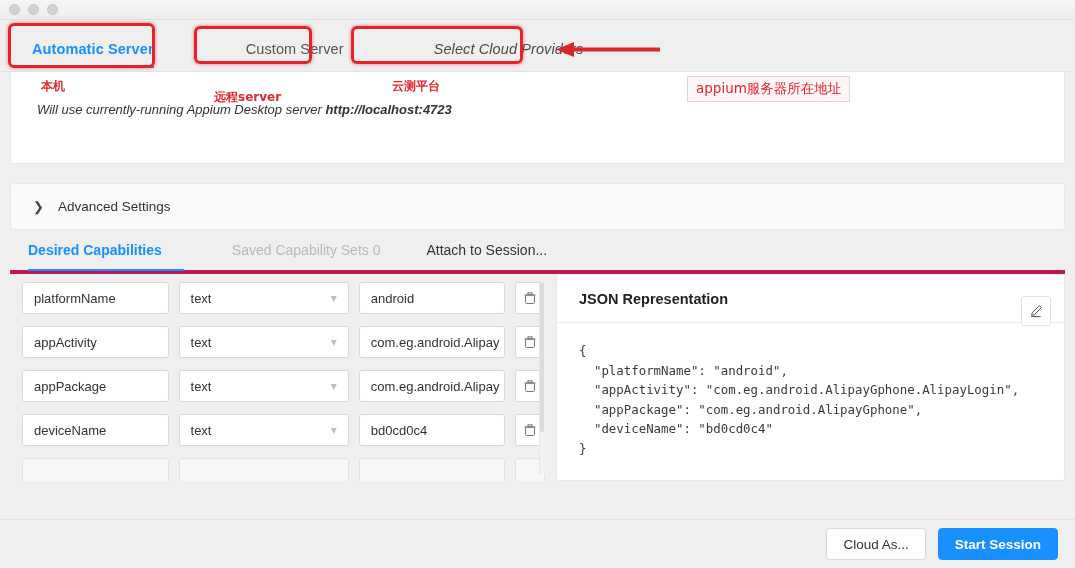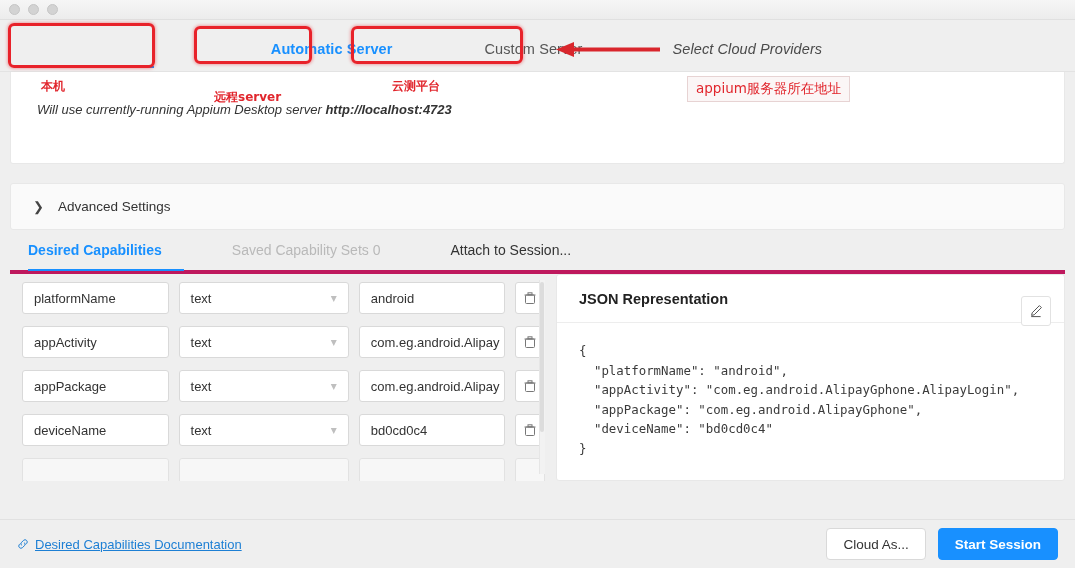--- a/index.html
+++ b/index.html
@@ -24,21 +24,20 @@
         border:1px solid #c6c6c6; }
 
   
   .tabstrip{
     position:relative;
     height:52px;
     background:#efefef;
     display:flex; align-items:flex-end;
     padding-left:18px;
     border-bottom:1px solid #e3e3e3;
-    justify-content:center;
   }
   .stab{
     font-size:14.5px; color:#555; padding:0 14px 14px 14px;
     white-space:nowrap; letter-spacing:.1px;
   }
   .stab.active{ color:#1890ff; font-weight:bold; }
   .stab.ital{ font-style:italic; color:#4a4a4a; }
   .activebar{
     position:absolute; left:22px; top:66px; width:132px; height:2px;
     background:#1890ff;
@@ -186,21 +185,21 @@
 </div>
 
 <div class="advanced">
   <span class="chev">❯</span>
   <span>Advanced Settings</span>
 </div>
 
 <div class="captabs">
   <div class="ctab active" style="margin-left:18px;">Desired Capabilities</div>
   <div class="ctab dim" style="margin-left:60px;">Saved Capability Sets 0</div>
-  <div class="ctab" style="margin-left:60px;">Attach to Session...</div>
+  <div class="ctab" style="margin-left:36px;">Attach to Session...</div>
   <div class="ctabline"></div>
 </div>
 
 <div class="main">
 
   <div class="leftpane">
 
     <div class="caprow">
       <div class="cin cname">platformName</div>
       <div class="cin ctype">
@@ -287,27 +286,20 @@
     <div class="editbtn">
       <svg width="14" height="14" viewBox="0 0 14 14">
         <path d="M10.4 1.6 L12.4 3.6 L5.2 10.8 L2.6 11.4 L3.2 8.8 Z" fill="none" stroke="#555" stroke-width="1"></path>
         <line x1="2.2" y1="12.6" x2="11.6" y2="12.6" stroke="#555" stroke-width="1"></line>
       </svg>
     </div>
   </div>
 </div>
 
 <div class="footer">
-  <a class="doclink" href="#">
-    <svg width="12" height="12" viewBox="0 0 12 12">
-      <path d="M4.6 7.4 A2.2 2.2 0 0 1 4.6 4.3 L6.6 2.3 A2.2 2.2 0 0 1 9.7 5.4 L8.6 6.5" fill="none" stroke="#1d7fd4" stroke-width="1"></path>
-      <path d="M7.4 4.6 A2.2 2.2 0 0 1 7.4 7.7 L5.4 9.7 A2.2 2.2 0 0 1 2.3 6.6 L3.4 5.5" fill="none" stroke="#1d7fd4" stroke-width="1"></path>
-    </svg>
-    <span>Desired Capabilities Documentation</span>
-  </a>
   <div class="fspacer"></div>
   <div class="btn save">Cloud As...</div>
   <div class="btn start">Start Session</div>
 </div>
 
 <div class="redbox" style="left:8px;  top:23px; width:147px; height:45px;"></div>
 <div class="redbox" style="left:194px; top:26px; width:118px; height:38px;"></div>
 <div class="redbox" style="left:351px; top:26px; width:172px; height:38px;"></div>
 
 <div class="cnlabel" style="left:41px;  top:78px;">本机</div>

